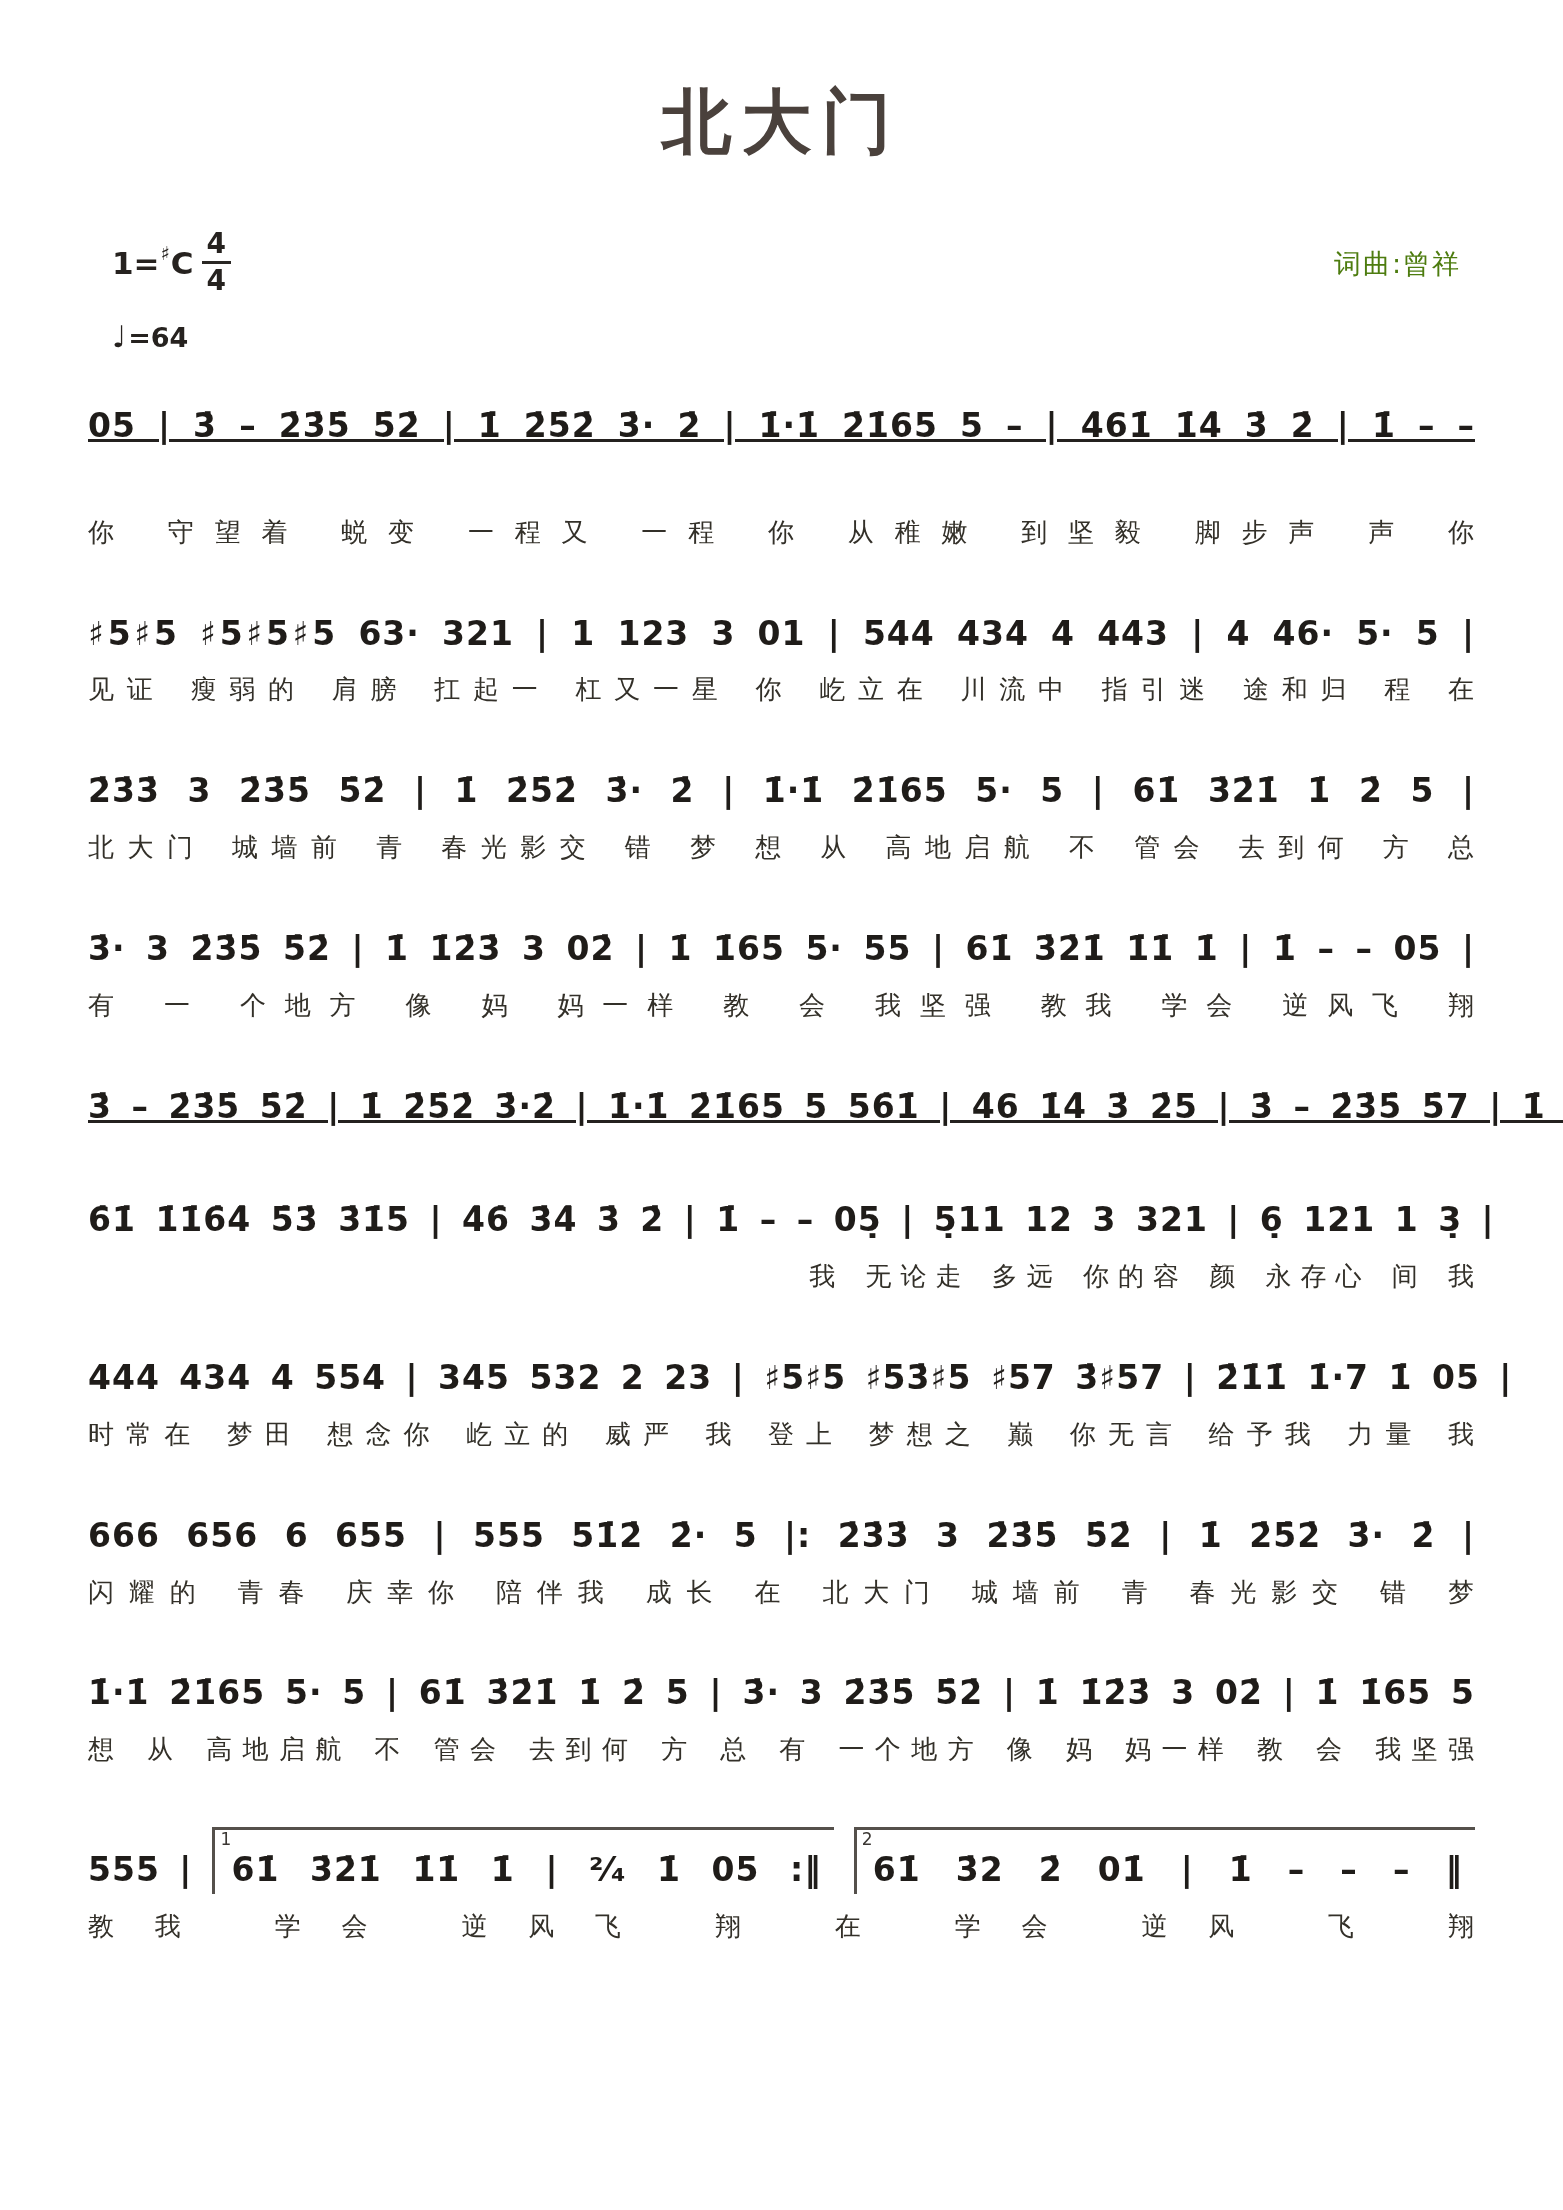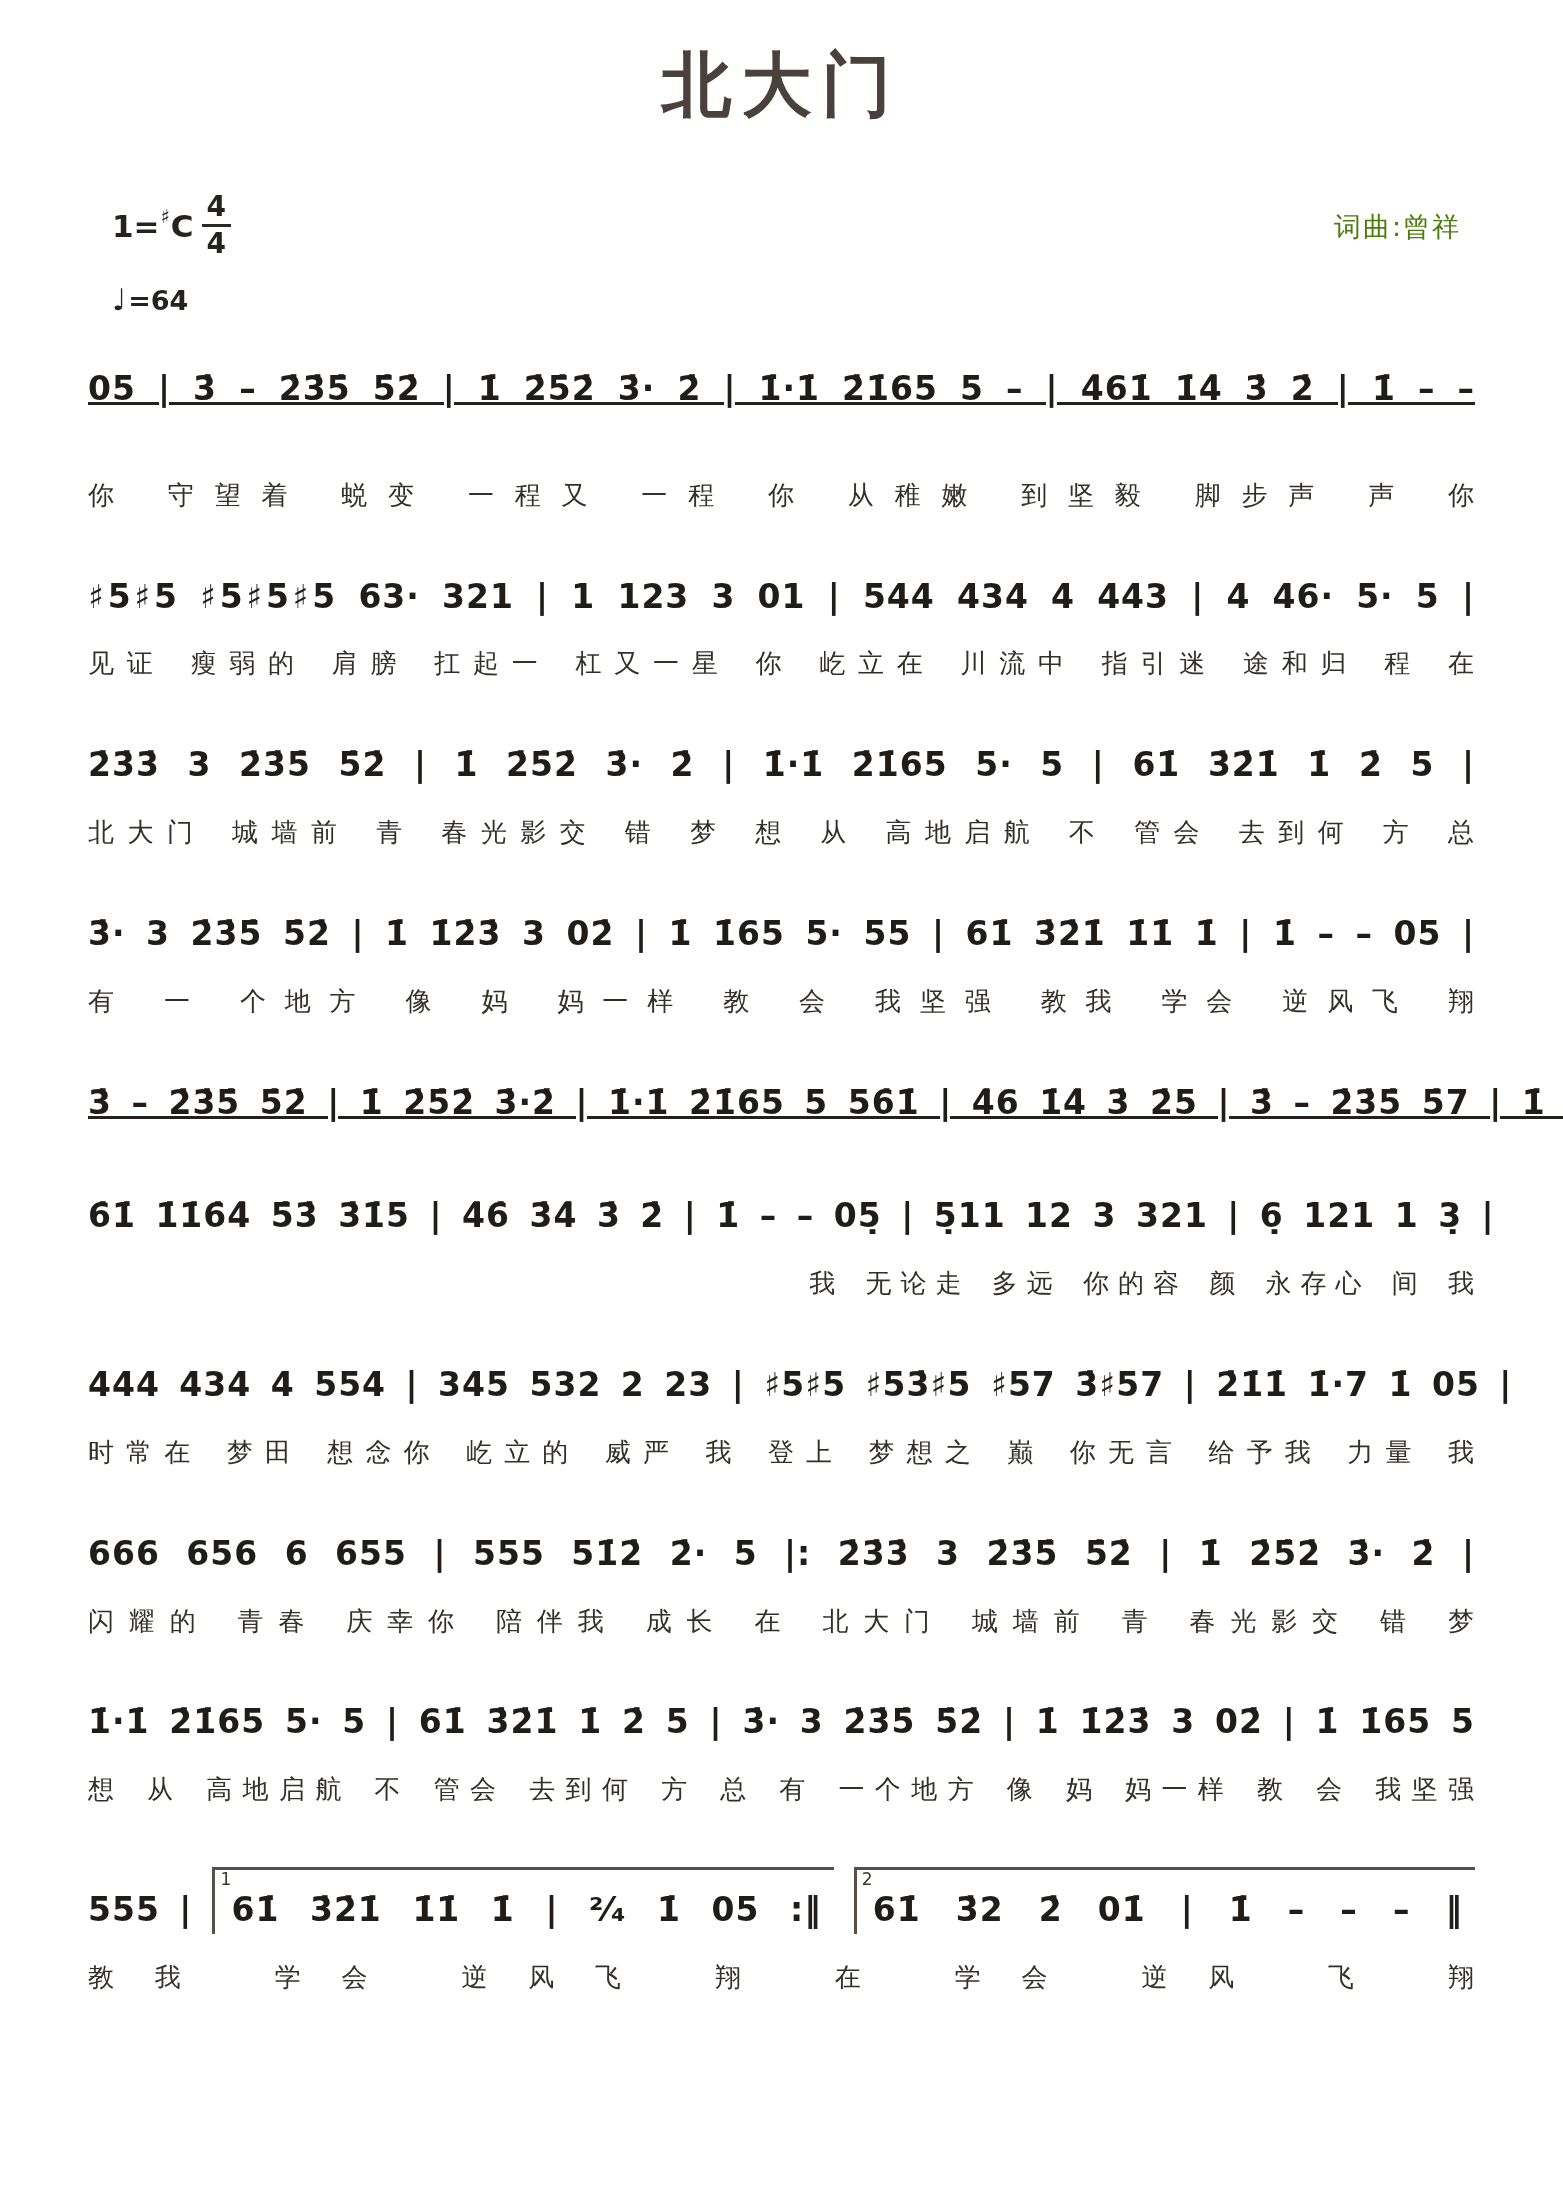--- a/index.html
+++ b/index.html
@@ -1,20 +1,20 @@
 <!DOCTYPE html>
 <html><head>
 <meta charset="utf-8">
 <style>
   html,body{margin:0;padding:0;background:#ffffff;}
   body{
     width:1563px;height:2210px;overflow:hidden;
     font-family:"DejaVu Sans", sans-serif;color:#24211f;
   }
-  .page{padding:43px 88px 0 88px;}
+  .page{padding:80px 88px 0 88px;}
   .title{
     text-align:center;font-size:70px;font-weight:700;color:#4a413c;
     letter-spacing:10px;margin:0 0 66px 0;line-height:1.2;
   }
   .meta-row{display:flex;justify-content:space-between;align-items:flex-start;padding:0 14px 0 24px;}
   .key-sig{display:inline-flex;align-items:center;font-size:31px;font-weight:700;color:#26221f;}
   .sharp{font-size:19px;position:relative;top:-10px;margin:0 1px;}
   .ts{display:inline-flex;flex-direction:column;text-align:center;line-height:1;margin-left:8px;font-weight:700;font-size:28px;}
   .ts-top{border-bottom:3px solid #2a2724;padding:0 5px 3px 5px;}
   .ts-bot{padding-top:3px;}
@@ -22,21 +22,21 @@
   .tempo{font-size:27px;font-weight:700;margin:24px 0 48px 0;padding-left:24px;color:#26221f;}
   .tempo .note-glyph{font-size:30px;margin-right:2px;}
   .music-system{margin-bottom:60px;}
   .music-system.no-lyrics{margin-bottom:66px;text-decoration:underline;}
   .notes-line{
     font-size:33px;font-weight:700;color:#1f1c19;
     letter-spacing:1px;word-spacing:7px;line-height:1.45;
     text-align:justify;text-align-last:justify;white-space:nowrap;
   }
   .lyrics-line{
-    font-size:26px;color:#333029;margin-top:27px;letter-spacing:1px;word-spacing:4px;
+    font-size:26px;color:#333029;margin-top:16px;letter-spacing:1px;word-spacing:4px;
     text-align:justify;text-align-last:justify;white-space:nowrap;line-height:1.3;
   }
   .final-notes{display:flex;justify-content:space-between;align-items:flex-end;gap:20px;}
   .final-notes .seg{white-space:nowrap;}
   .volta{
     position:relative;flex:1;border-top:3px solid #55504b;border-left:3px solid #55504b;
     padding:16px 12px 0 16px;text-align:justify;text-align-last:justify;
   }
   .volta-label{
     position:absolute;top:1px;left:5px;font-size:17px;font-weight:400;color:#3b3733;line-height:1;

